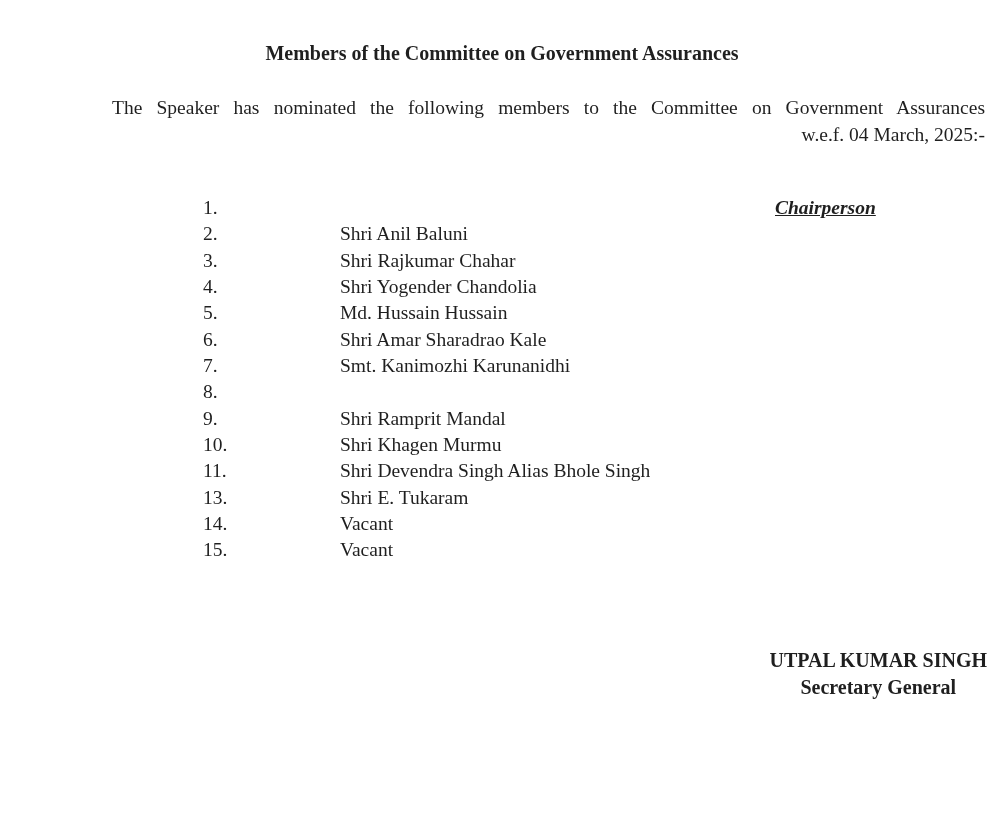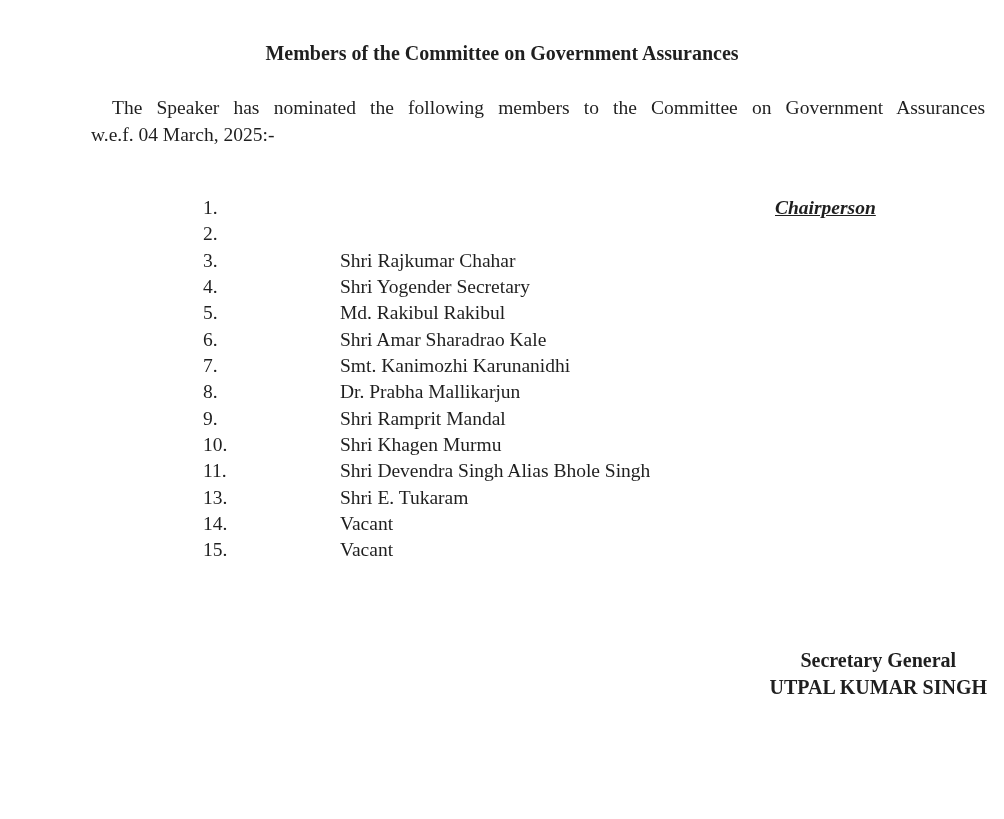--- a/index.html
+++ b/index.html
@@ -34,21 +34,21 @@
     width: 894px;
     font-size: 19.5px;
     line-height: 26.5px;
   }
   .intro-line1 {
     margin-left: 21px;
     text-align: justify;
     text-align-last: justify;
   }
   .intro-line2 {
-    text-align: left;
+    text-align: right;
   }
   .members {
     position: absolute;
     top: 195px;
     left: 0;
     right: 0;
     font-size: 19.5px;
   }
   .member-row {
     position: relative;
@@ -95,50 +95,50 @@
     <div class="intro-line2">w.e.f. 04 March, 2025:-</div>
   </div>
 
   <div class="members">
     <div class="member-row">
       <span class="member-no">1.</span>
       <span class="member-role">Chairperson</span>
     </div>
     <div class="member-row">
       <span class="member-no">2.</span>
+      <span class="member-name">Shri Anil Baluni</span>
       <span class="member-role"></span>
     </div>
     <div class="member-row">
       <span class="member-no">3.</span>
       <span class="member-name">Shri Rajkumar Chahar</span>
       <span class="member-role"></span>
     </div>
     <div class="member-row">
       <span class="member-no">4.</span>
-      <span class="member-name">Shri Yogender Secretary</span>
+      <span class="member-name">Shri Yogender Chandolia</span>
       <span class="member-role"></span>
     </div>
     <div class="member-row">
       <span class="member-no">5.</span>
-      <span class="member-name">Md. Rakibul Rakibul</span>
+      <span class="member-name">Md. Hussain Hussain</span>
       <span class="member-role"></span>
     </div>
     <div class="member-row">
       <span class="member-no">6.</span>
       <span class="member-name">Shri Amar Sharadrao Kale</span>
       <span class="member-role"></span>
     </div>
     <div class="member-row">
       <span class="member-no">7.</span>
       <span class="member-name">Smt. Kanimozhi Karunanidhi</span>
       <span class="member-role"></span>
     </div>
     <div class="member-row">
       <span class="member-no">8.</span>
-      <span class="member-name">Dr. Prabha Mallikarjun</span>
       <span class="member-role"></span>
     </div>
     <div class="member-row">
       <span class="member-no">9.</span>
       <span class="member-name">Shri Ramprit Mandal</span>
       <span class="member-role"></span>
     </div>
     <div class="member-row">
       <span class="member-no">10.</span>
       <span class="member-name">Shri Khagen Murmu</span>
@@ -160,17 +160,17 @@
       <span class="member-role"></span>
     </div>
     <div class="member-row">
       <span class="member-no">15.</span>
       <span class="member-name">Vacant</span>
       <span class="member-role"></span>
     </div>
   </div>
 
   <div class="signature">
+    <div>UTPAL KUMAR SINGH</div>
     <div>Secretary General</div>
-    <div>UTPAL KUMAR SINGH</div>
   </div>
 
 </div>
 
 </body></html>

